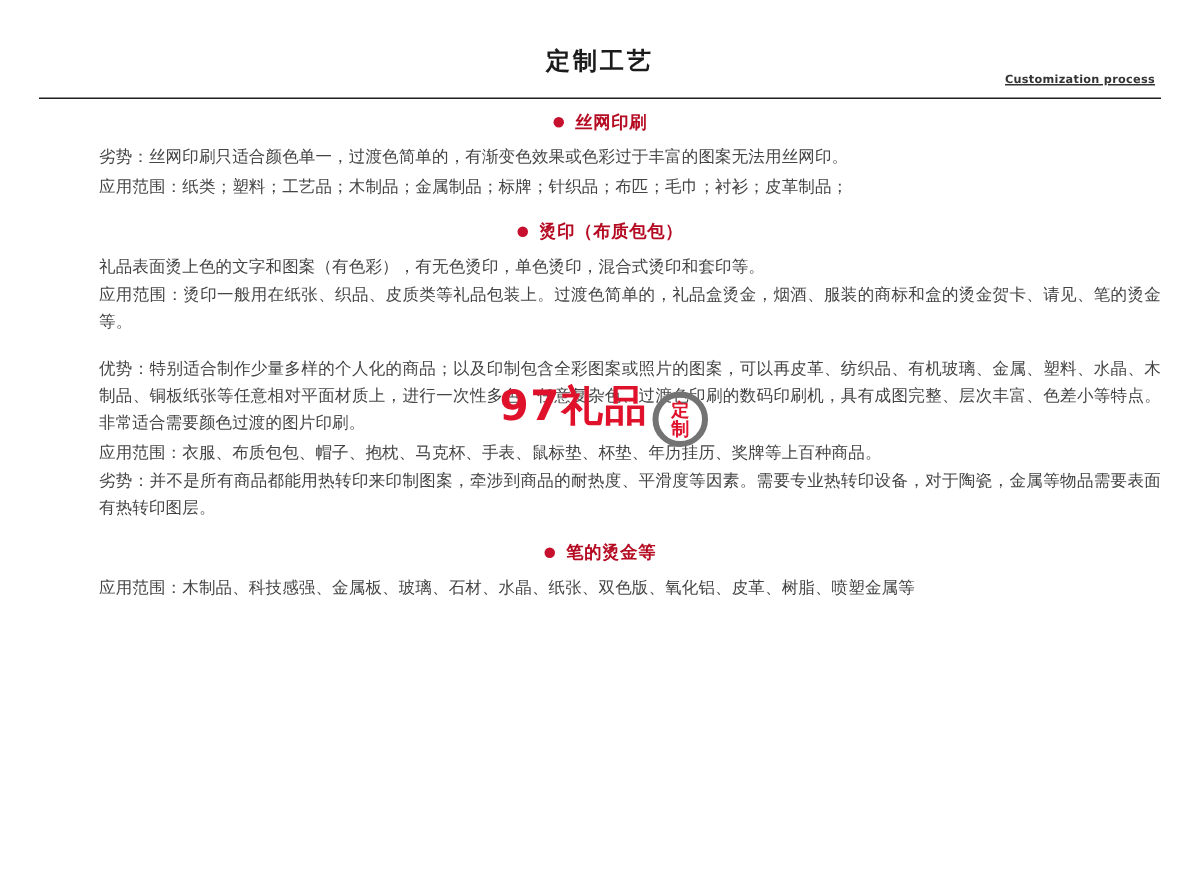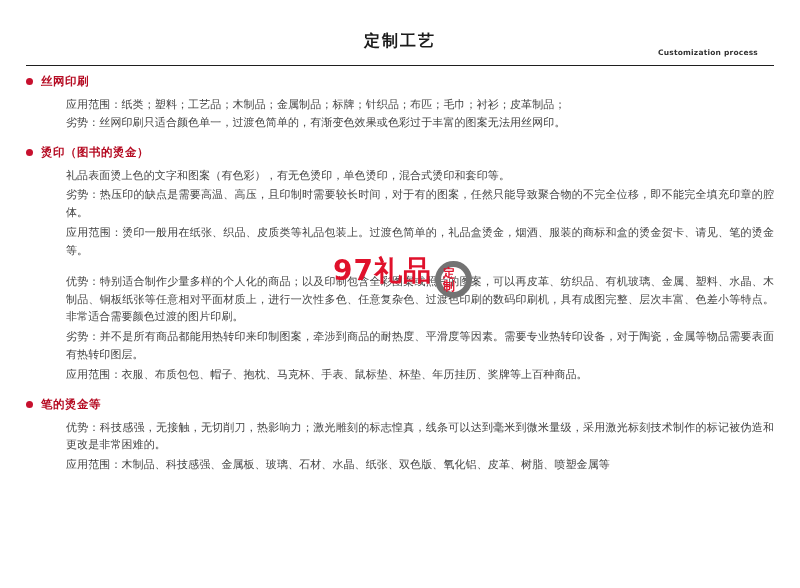--- a/index.html
+++ b/index.html
@@ -32,42 +32,44 @@
     right: 0;
     top: 31px;
     text-align: center;
     font-size: 16px;
     font-weight: bold;
     letter-spacing: 2px;
     color: #1b1b1b;
   }
   .header-sub {
     position: absolute;
-    right: 16px;
+    right: 4px;
     top: 48px;
     font-size: 7.5px;
     font-weight: bold;
     color: #333333;
     letter-spacing: 0.2px;
+    text-decoration: underline;
   }
   .header-rule {
     position: absolute;
     left: 0;
     right: 0;
     bottom: 8px;
     height: 1px;
     background: #1f1f1f;
   }
   .section {
     margin-bottom: 13px;
   }
   .sec-head {
     display: flex;
     align-items: center;
     margin-bottom: 7px;
+    justify-content: center;
   }
   .bullet {
     width: 7px;
     height: 7px;
     border-radius: 50%;
     background: #c7102e;
     margin-right: 8px;
     flex: 0 0 auto;
   }
   .sec-title {
@@ -103,29 +105,29 @@
     letter-spacing: 1px;
     font-family: "DejaVu Sans", "Liberation Sans", sans-serif;
     line-height: 1;
   }
   .wm-stamp {
     position: absolute;
     left: 102px;
     top: 4px;
     width: 37px;
     height: 37px;
-    border: 6px solid #737373;
+    border: 4px solid #737373;
     border-radius: 50%;
     color: #e0112b;
     font-size: 12px;
     font-weight: bold;
     line-height: 1.05;
     display: flex;
     align-items: center;
-    justify-content: flex-start;
+    justify-content: center;
     text-align: center;
     box-sizing: border-box;
     padding: 1px;
   }
   .wm-stamp span {
     display: block;
     width: 14px;
   }
 </style>
 </head>
@@ -137,46 +139,44 @@
     <div class="header-title">定制工艺</div>
     <div class="header-sub">Customization process</div>
     <div class="header-rule"></div>
   </div>
 
   <div class="section">
     <div class="sec-head">
       <span class="bullet"></span>
       <span class="sec-title">丝网印刷</span>
     </div>
+    <p class="para">劣势：丝网印刷只适合颜色单一，过渡色简单的，有渐变色效果或色彩过于丰富的图案无法用丝网印。</p>
     <p class="para tight">应用范围：纸类；塑料；工艺品；木制品；金属制品；标牌；针织品；布匹；毛巾；衬衫；皮革制品；</p>
-    <p class="para">劣势：丝网印刷只适合颜色单一，过渡色简单的，有渐变色效果或色彩过于丰富的图案无法用丝网印。</p>
   </div>
 
   <div class="section">
     <div class="sec-head">
       <span class="bullet"></span>
-      <span class="sec-title">烫印（图书的烫金）</span>
+      <span class="sec-title">烫印（布质包包）</span>
     </div>
     <p class="para">礼品表面烫上色的文字和图案（有色彩），有无色烫印，单色烫印，混合式烫印和套印等。</p>
-    <p class="para">劣势：热压印的缺点是需要高温、高压，且印制时需要较长时间，对于有的图案，任然只能导致聚合物的不完全位移，即不能完全填充印章的腔体。</p>
     <p class="para">应用范围：烫印一般用在纸张、织品、皮质类等礼品包装上。过渡色简单的，礼品盒烫金，烟酒、服装的商标和盒的烫金贺卡、请见、笔的烫金等。</p>
   </div>
 
   <div class="section">
     <p class="para">优势：特别适合制作少量多样的个人化的商品；以及印制包含全彩图案或照片的图案，可以再皮革、纺织品、有机玻璃、金属、塑料、水晶、木制品、铜板纸张等任意相对平面材质上，进行一次性多色、任意复杂色、过渡色印刷的数码印刷机，具有成图完整、层次丰富、色差小等特点。非常适合需要颜色过渡的图片印刷。</p>
+    <p class="para">应用范围：衣服、布质包包、帽子、抱枕、马克杯、手表、鼠标垫、杯垫、年历挂历、奖牌等上百种商品。</p>
     <p class="para">劣势：并不是所有商品都能用热转印来印制图案，牵涉到商品的耐热度、平滑度等因素。需要专业热转印设备，对于陶瓷，金属等物品需要表面有热转印图层。</p>
-    <p class="para">应用范围：衣服、布质包包、帽子、抱枕、马克杯、手表、鼠标垫、杯垫、年历挂历、奖牌等上百种商品。</p>
   </div>
 
   <div class="section">
     <div class="sec-head">
       <span class="bullet"></span>
       <span class="sec-title">笔的烫金等</span>
     </div>
-    <p class="para">优势：科技感强，无接触，无切削刀，热影响力；激光雕刻的标志惶真，线条可以达到毫米到微米量级，采用激光标刻技术制作的标记被伪造和更改是非常困难的。</p>
     <p class="para">应用范围：木制品、科技感强、金属板、玻璃、石材、水晶、纸张、双色版、氧化铝、皮革、树脂、喷塑金属等</p>
   </div>
 
   <div class="watermark">
     <div class="wm-text">97礼品</div>
     <div class="wm-stamp">
       <span>定制</span>
     </div>
   </div>
 

